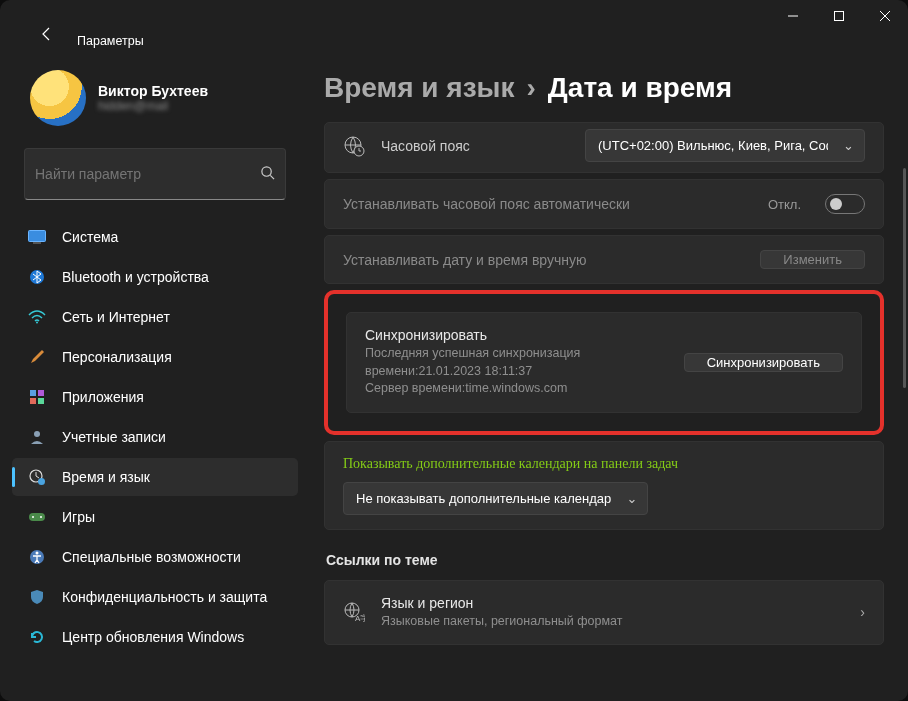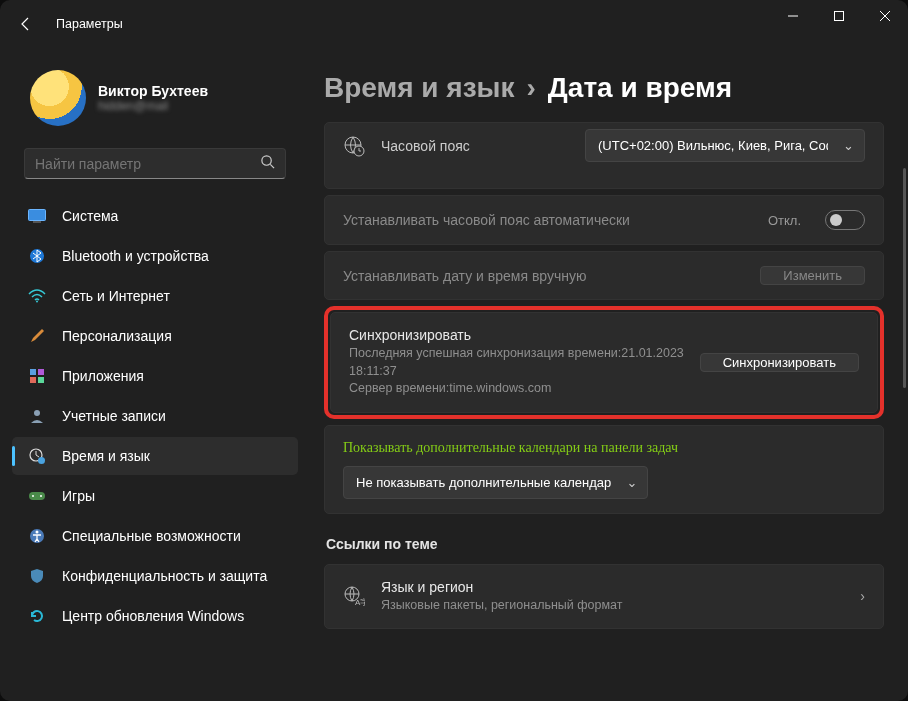--- a/index.html
+++ b/index.html
@@ -1,35 +1,35 @@
 <!DOCTYPE html>
 <html><head>
 <meta charset="utf-8">
 <style>
 * { margin: 0; padding: 0; box-sizing: border-box; font-family: "Segoe UI", sans-serif; }
 html, body { width: 908px; height: 701px; background: #0d0d0d; overflow: hidden; }
 .window { width: 100%; height: 100%; background: #202020; border-radius: 10px; display: flex; flex-direction: column; position: relative; }
 
 
-.titlebar { height: 48px; display: flex; align-items: center; color: #fff; font-size: 12.5px; padding-left: 12px; }
+.titlebar { height: 48px; display: flex; align-items: flex-end; color: #fff; font-size: 12.5px; padding-left: 33px; }
 .titlebar .back { width: 28px; height: 28px; display:flex; align-items:center; justify-content:center; margin-right: 16px; color:#fff; }
 .winbtns { position:absolute; right:0; top:0; display:flex; }
 .winbtn { width:46px; height:32px; display:flex; align-items:center; justify-content:center; color:#fff; }
 .winbtn svg { width:10px; height:10px; }
 
 .body { flex:1; display:flex; overflow:hidden; }
 
 
 .sidebar { width: 310px; padding: 12px 12px 0 12px; display:flex; flex-direction:column; }
 .profile { display:flex; align-items:center; gap:12px; padding: 10px 10px 18px 18px; }
 .avatar { width:56px; height:56px; border-radius:50%; background: radial-gradient(circle at 35% 30%, #ffe27a 0 36%, #f6c542 36% 60%, #2770c4 60% 100%); flex-shrink:0; }
 .profile .pname { color:#fff; font-size:14px; font-weight:600; }
 .profile .pemail { color:#888; font-size:12px; filter: blur(2px); }
 
-.search { margin: 4px 12px 18px 12px; height:31px; background:#2d2d2d; border:1px solid #3a3a3a; border-bottom:1px solid #888; border-radius:4px; display:flex; align-items:center; padding:0 10px; }
+.search { margin: 4px 12px 18px 12px; height:52px; background:#2d2d2d; border:1px solid #3a3a3a; border-bottom:1px solid #888; border-radius:4px; display:flex; align-items:center; padding:0 10px; }
 .search input { flex:1; background:transparent; border:none; outline:none; color:#ccc; font-size:14px; }
 .search .sicon { color:#ccc; }
 
 .nav { display:flex; flex-direction:column; gap:2px; padding: 0 0 0 0; }
 .navitem { height:38px; display:flex; align-items:center; gap:16px; padding:0 16px; border-radius:5px; color:#fff; font-size:14px; position:relative; }
 .navitem.active { background:#2d2d2d; }
 .navitem.active::before { content:""; position:absolute; left:0; top:9px; bottom:9px; width:3px; background:#4cc2ff; border-radius:2px; }
 .navicon { width:18px; height:18px; display:flex; align-items:center; justify-content:center; }
 
 
@@ -51,21 +51,21 @@
 .toggle::after { content:""; position:absolute; width:12px; height:12px; border-radius:50%; background:#ccc; top:3px; left:4px; }
 .togglelabel { color:#999; font-size:13px; margin-right:10px; }
 
 .btn { background:#373737; border:1px solid #444; color:#fff; font-size:13px; padding:1px 22px; border-radius:4px; }
 .btn.dim { color:#888; }
 
 .select { background:#373737; border:1px solid #444; color:#fff; font-size:13px; padding:8px 36px 8px 12px; border-radius:4px; position:relative; display:inline-flex; align-items:center; max-width:330px; }
 .select .chev { position:absolute; right:10px; color:#ccc; }
 
 .highlight { border:4px solid #e4312b; border-radius:10px; padding:2px; margin-bottom:6px; }
-.highlight .card { margin:0; padding: 14px 18px; }
+.highlight .card { margin:16px; padding: 14px 18px; }
 
 .scrollbar { position:absolute; right:2px; top:120px; width:3px; height:220px; background:#565656; border-radius:2px; }
 </style>
 </head>
 <body>
 
 <div class="window">
 
   <div class="titlebar">
     <div class="back">
@@ -220,21 +220,21 @@
       </div>
     </div>
 
     <div class="main">
       <div class="crumbs">
         <span class="root">Время и язык</span>
         <span class="chev">›</span>
         <span>Дата и время</span>
       </div>
 
-      <div class="card" style="padding-top:6px;padding-bottom:26px;">
+      <div class="card" style="padding-top:6px;padding-bottom:10px;">
         <span class="icon">
           <svg width="22" height="22" viewBox="0 0 22 22">
               <circle cx="10" cy="10" r="8" stroke="#bbb" fill="none"></circle>
               <path d="M2 10 H18 M10 2 Q5 10 10 18 Q15 10 10 2" stroke="#bbb" fill="none"></path>
               <circle cx="16" cy="16" r="5" fill="#2b2b2b" stroke="#bbb"></circle>
               <path d="M16 13 V16 H18" stroke="#bbb" fill="none"></path>
             </svg>
         </span>
         <div class="ctext"><span>Часовой пояс</span></div>
         <div class="select" style="width:280px;">

